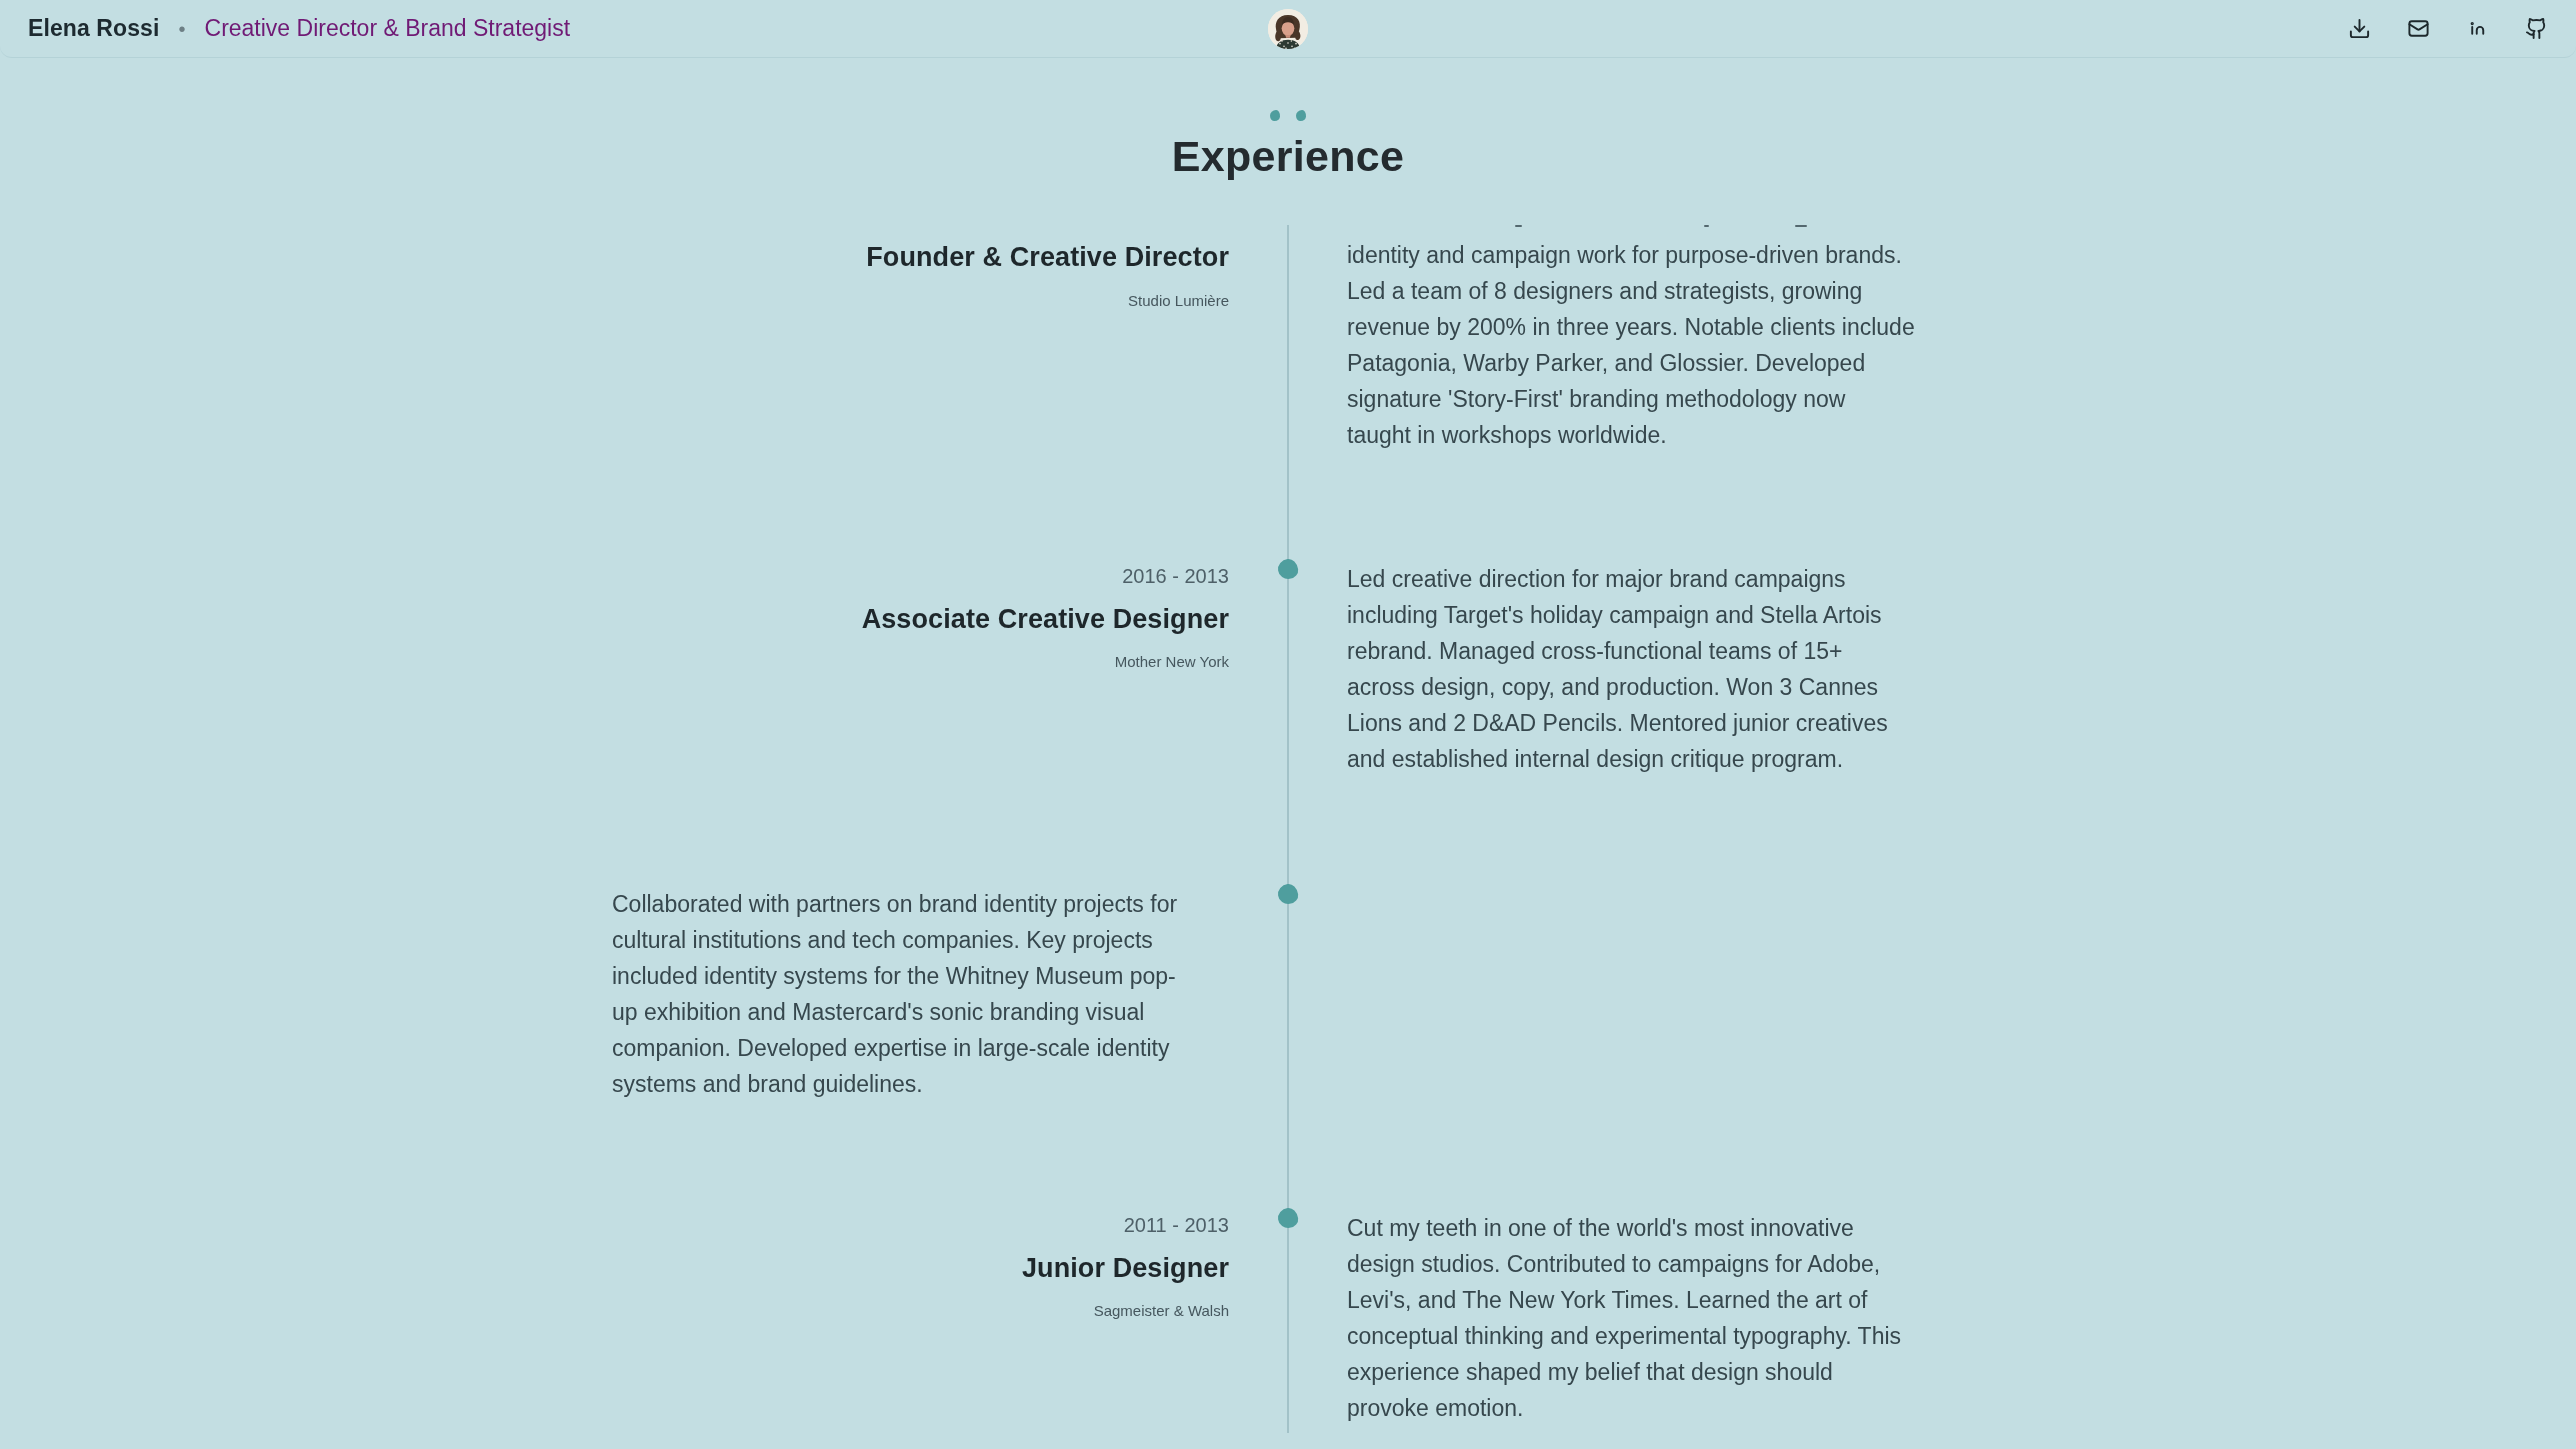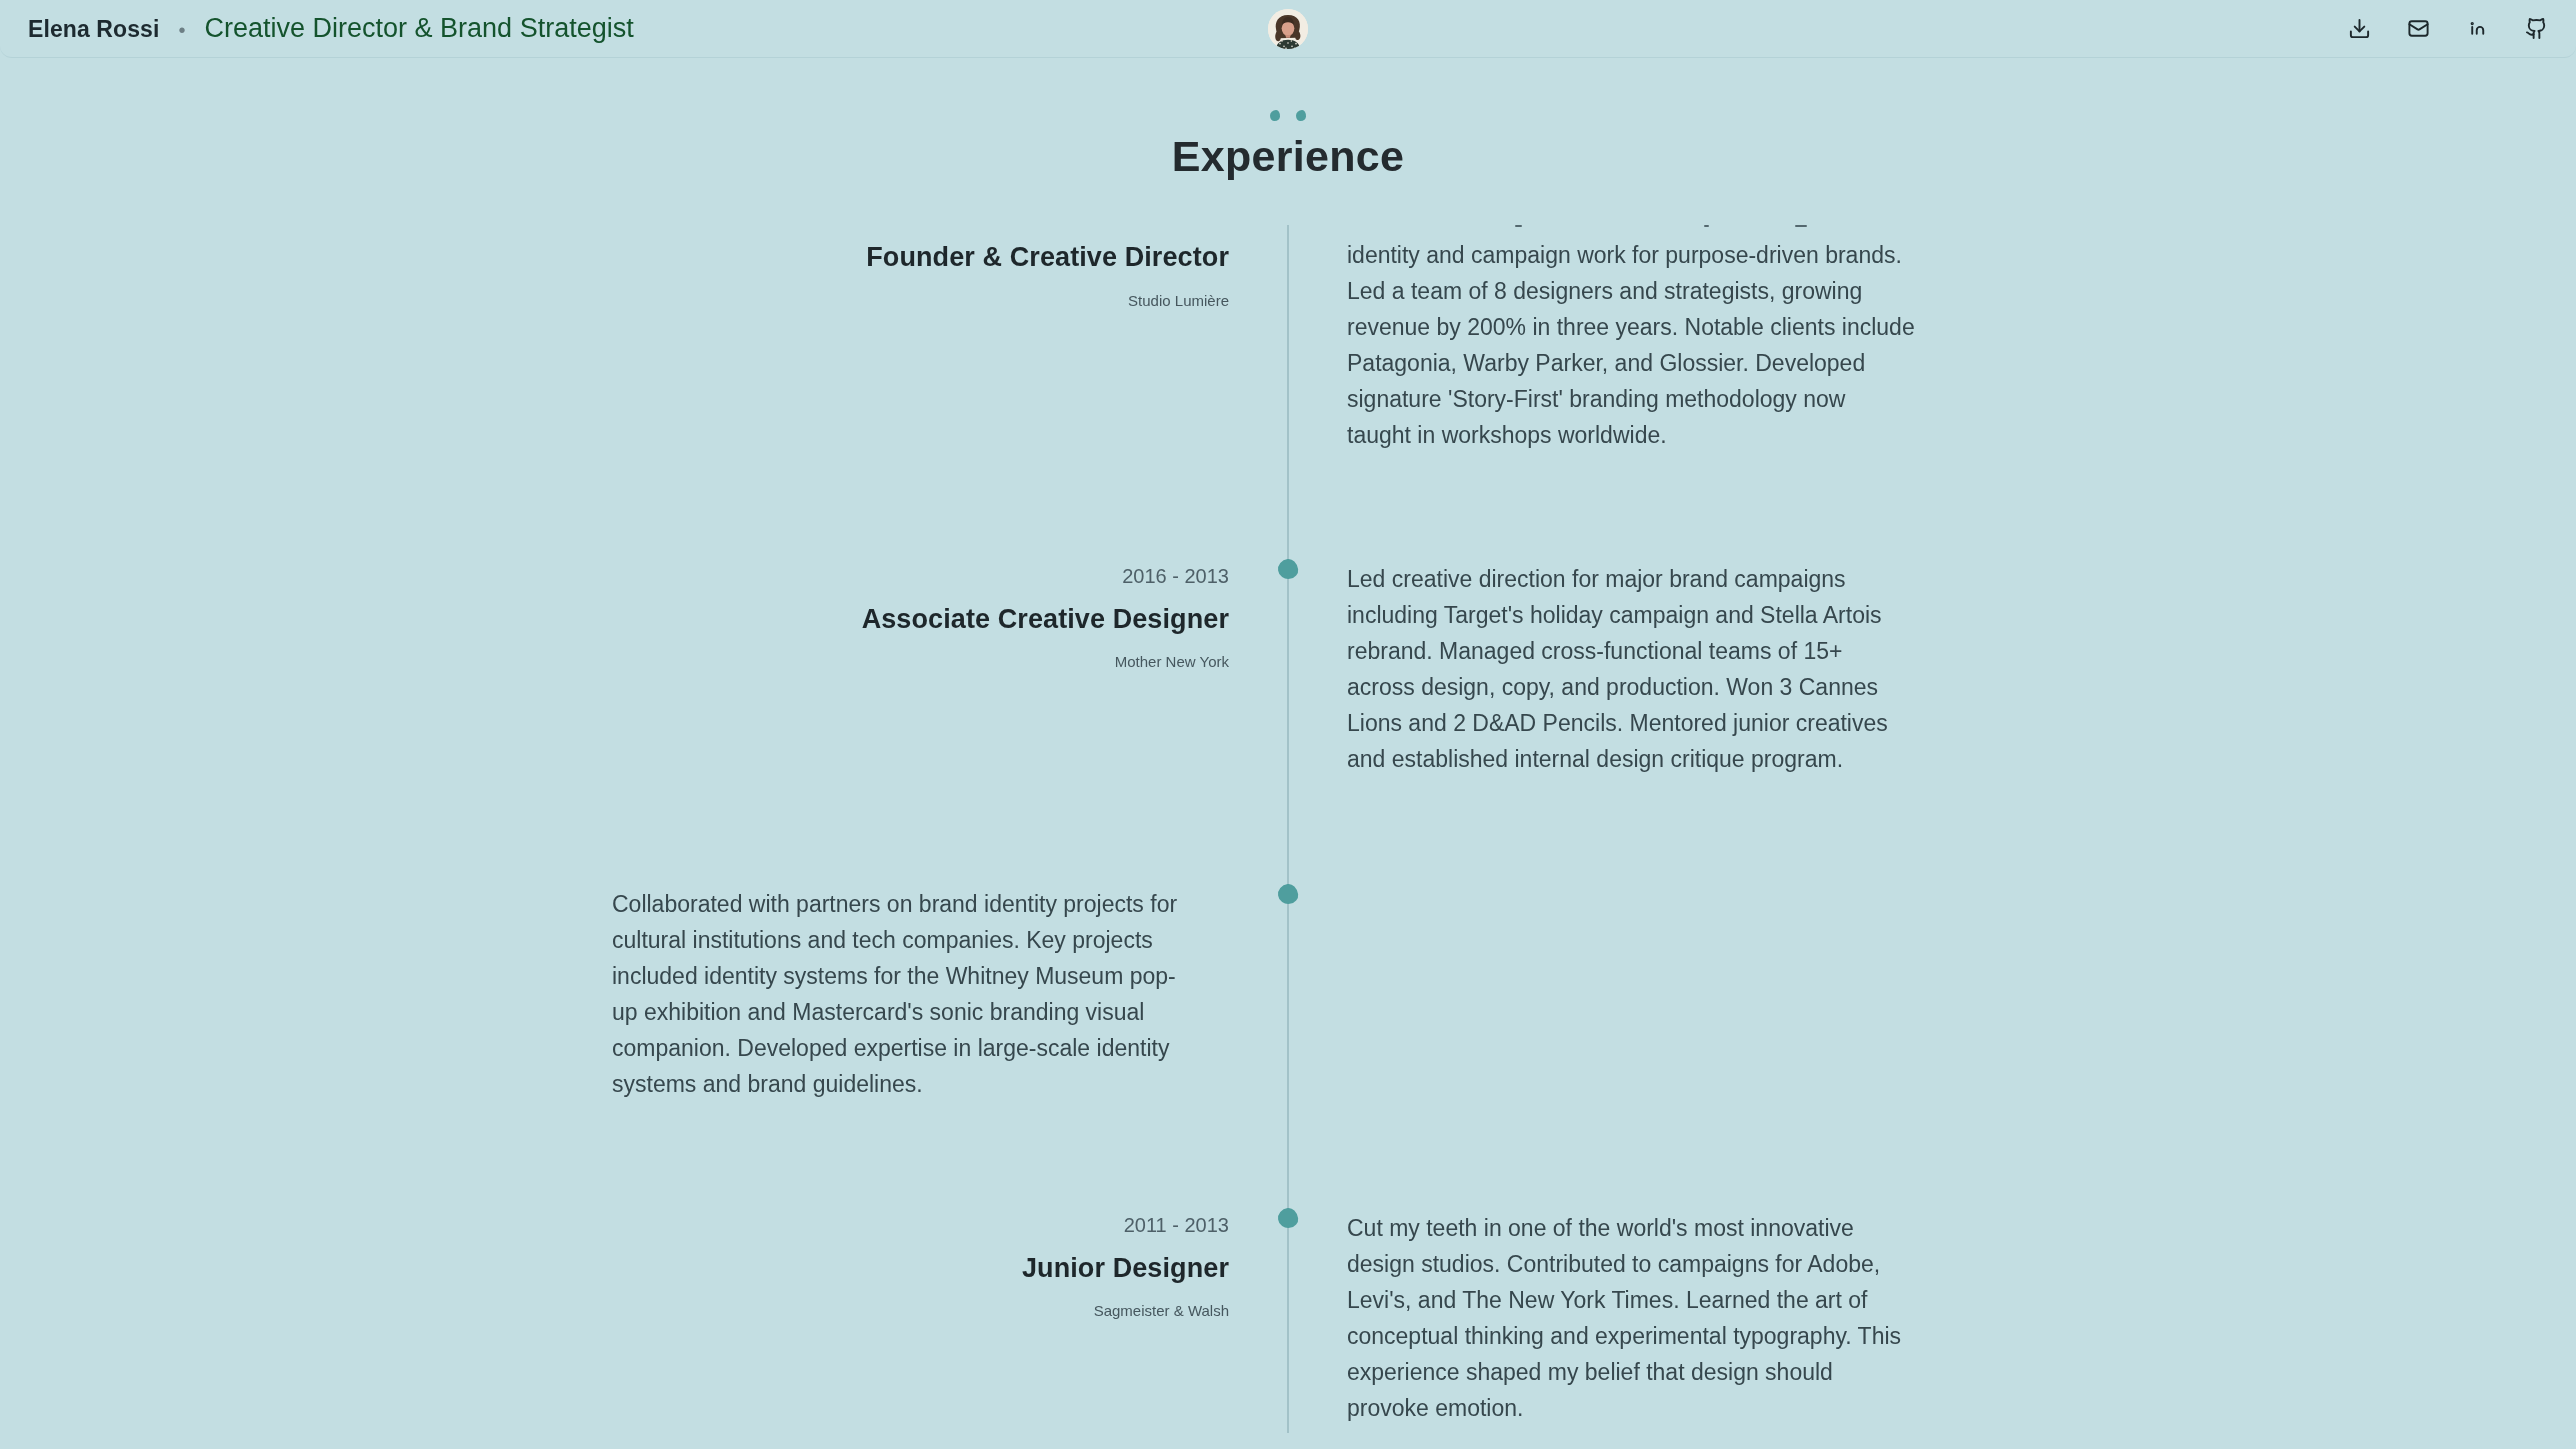--- a/index.html
+++ b/index.html
@@ -18,21 +18,21 @@
     height: 58px;
     display: flex;
     align-items: center;
     padding: 0 28px;
     border-bottom: 1.3px solid #b4d2d7;
     border-radius: 12px;
   }
   .brand { display: flex; align-items: baseline; }
   .brand-name { font-size: 23px; font-weight: 700; color: #1d2a30; letter-spacing: 0.1px; cursor: pointer; }
   .brand-sep { font-size: 20px; color: #6d7f85; margin: 0 19px; }
-  .brand-subtitle { font-size: 27px; color: #14532d; }
+  .brand-subtitle { font-size: 23px; color: #701a75; }
   .avatar {
     position: absolute; left: 50%; top: 8.7px;
     transform: translateX(-50%);
     width: 40px; height: 40px;
     border-radius: 50%;
     overflow: hidden;
     background: #f2ede3;
     cursor: pointer;
   }
   .avatar svg { display: block; width: 100%; height: 100%; }

